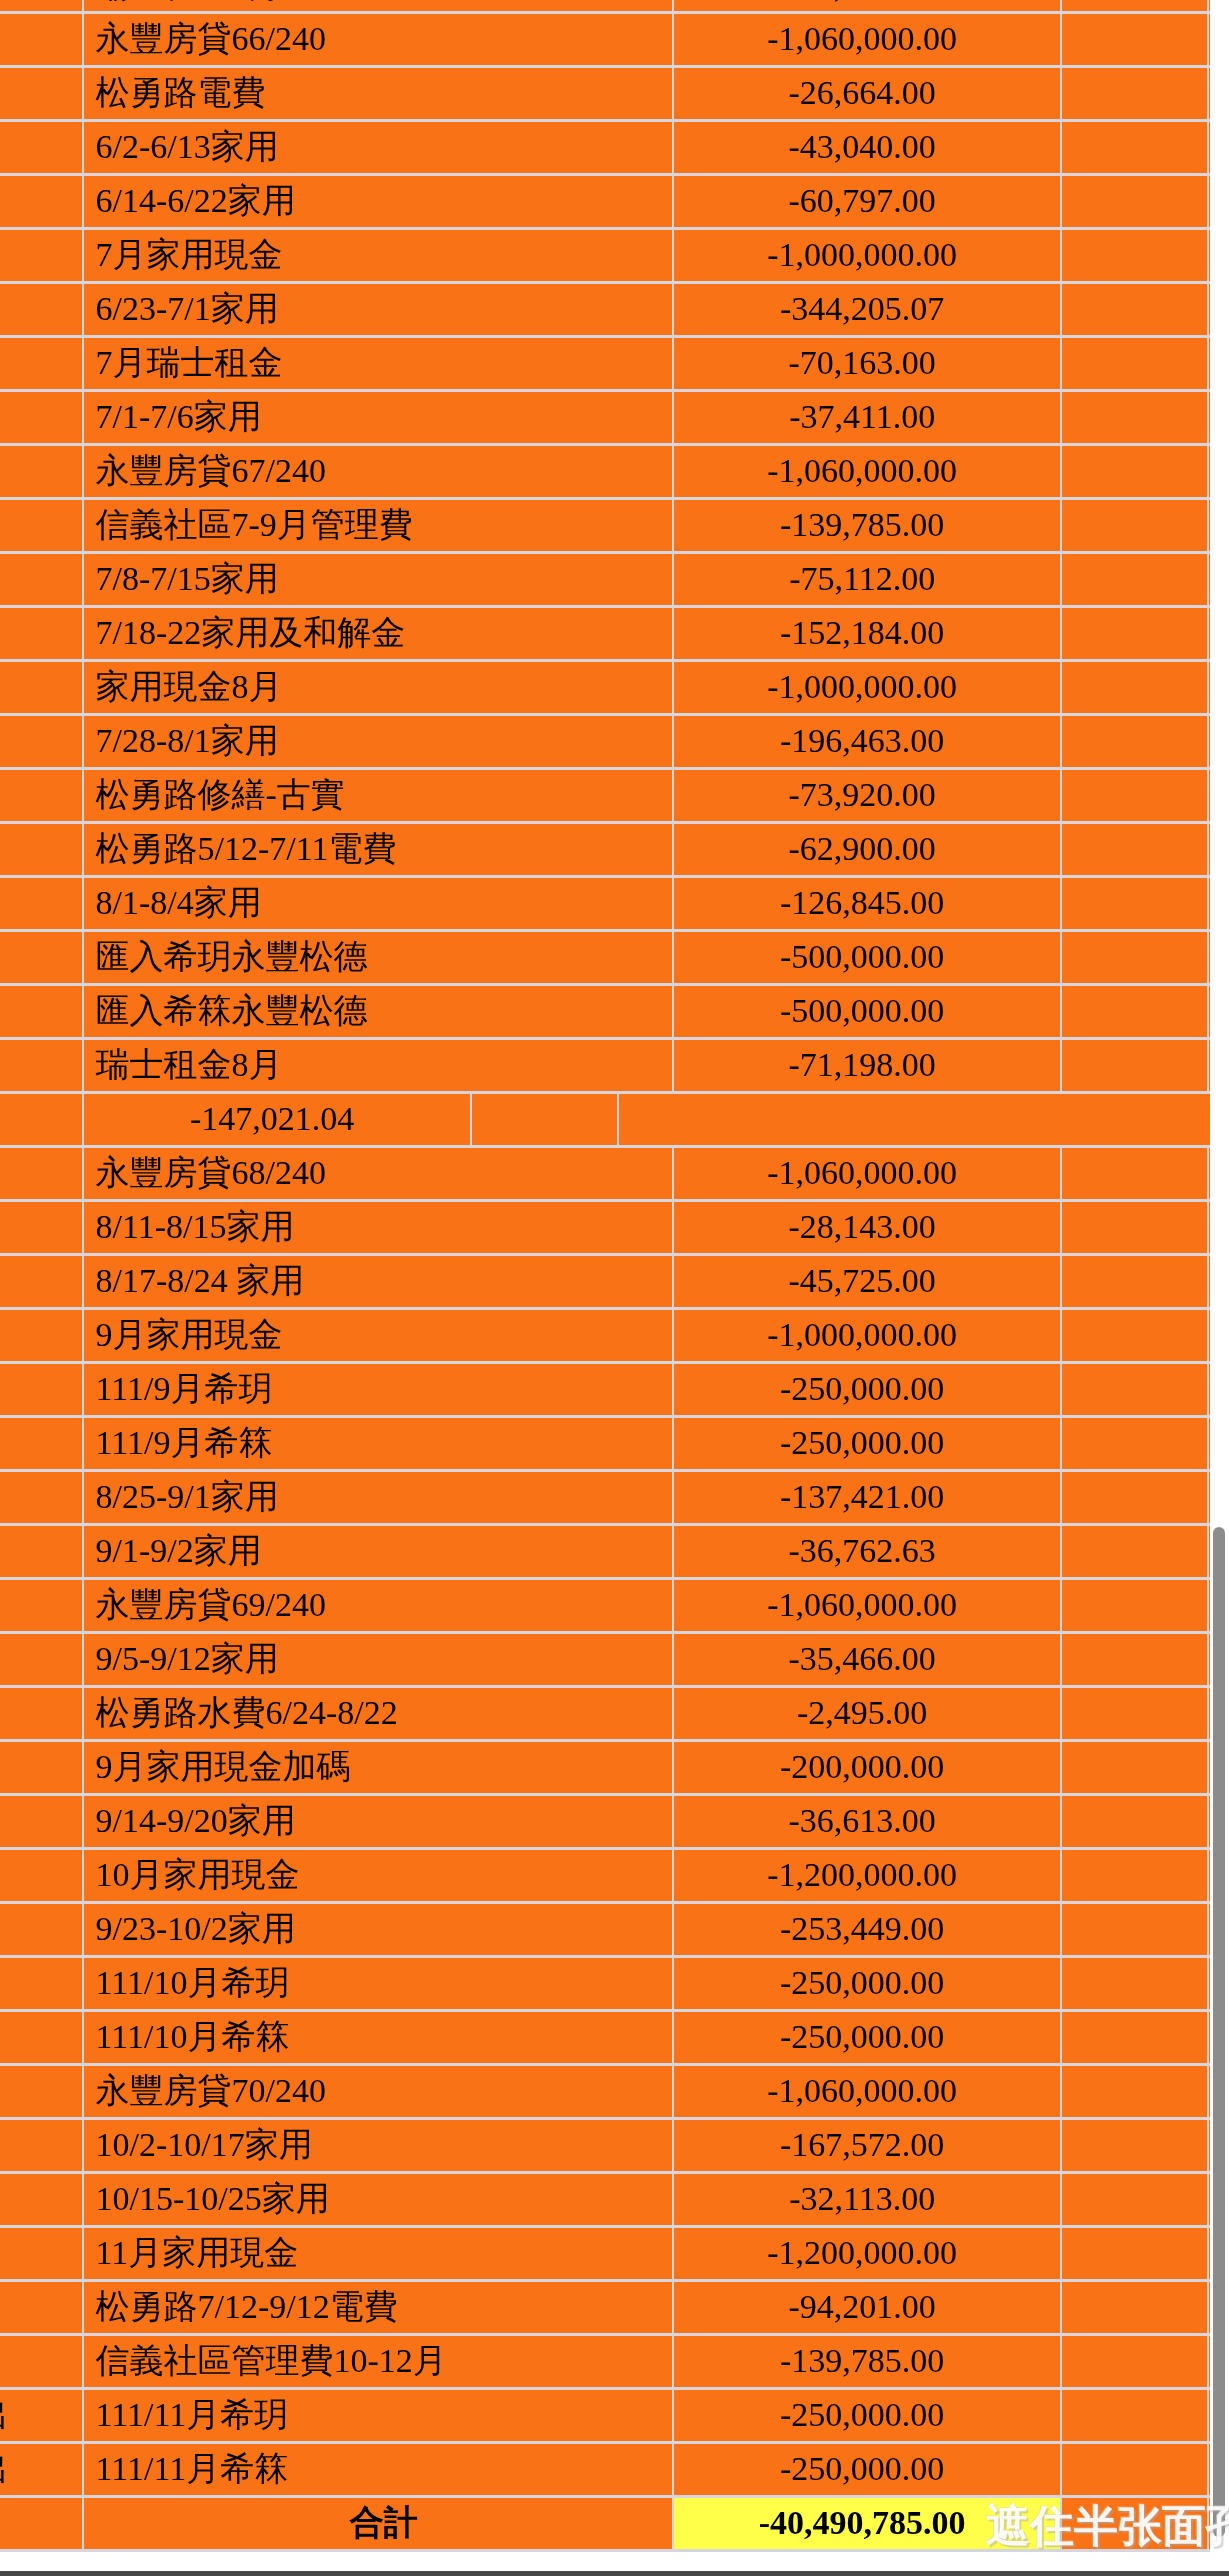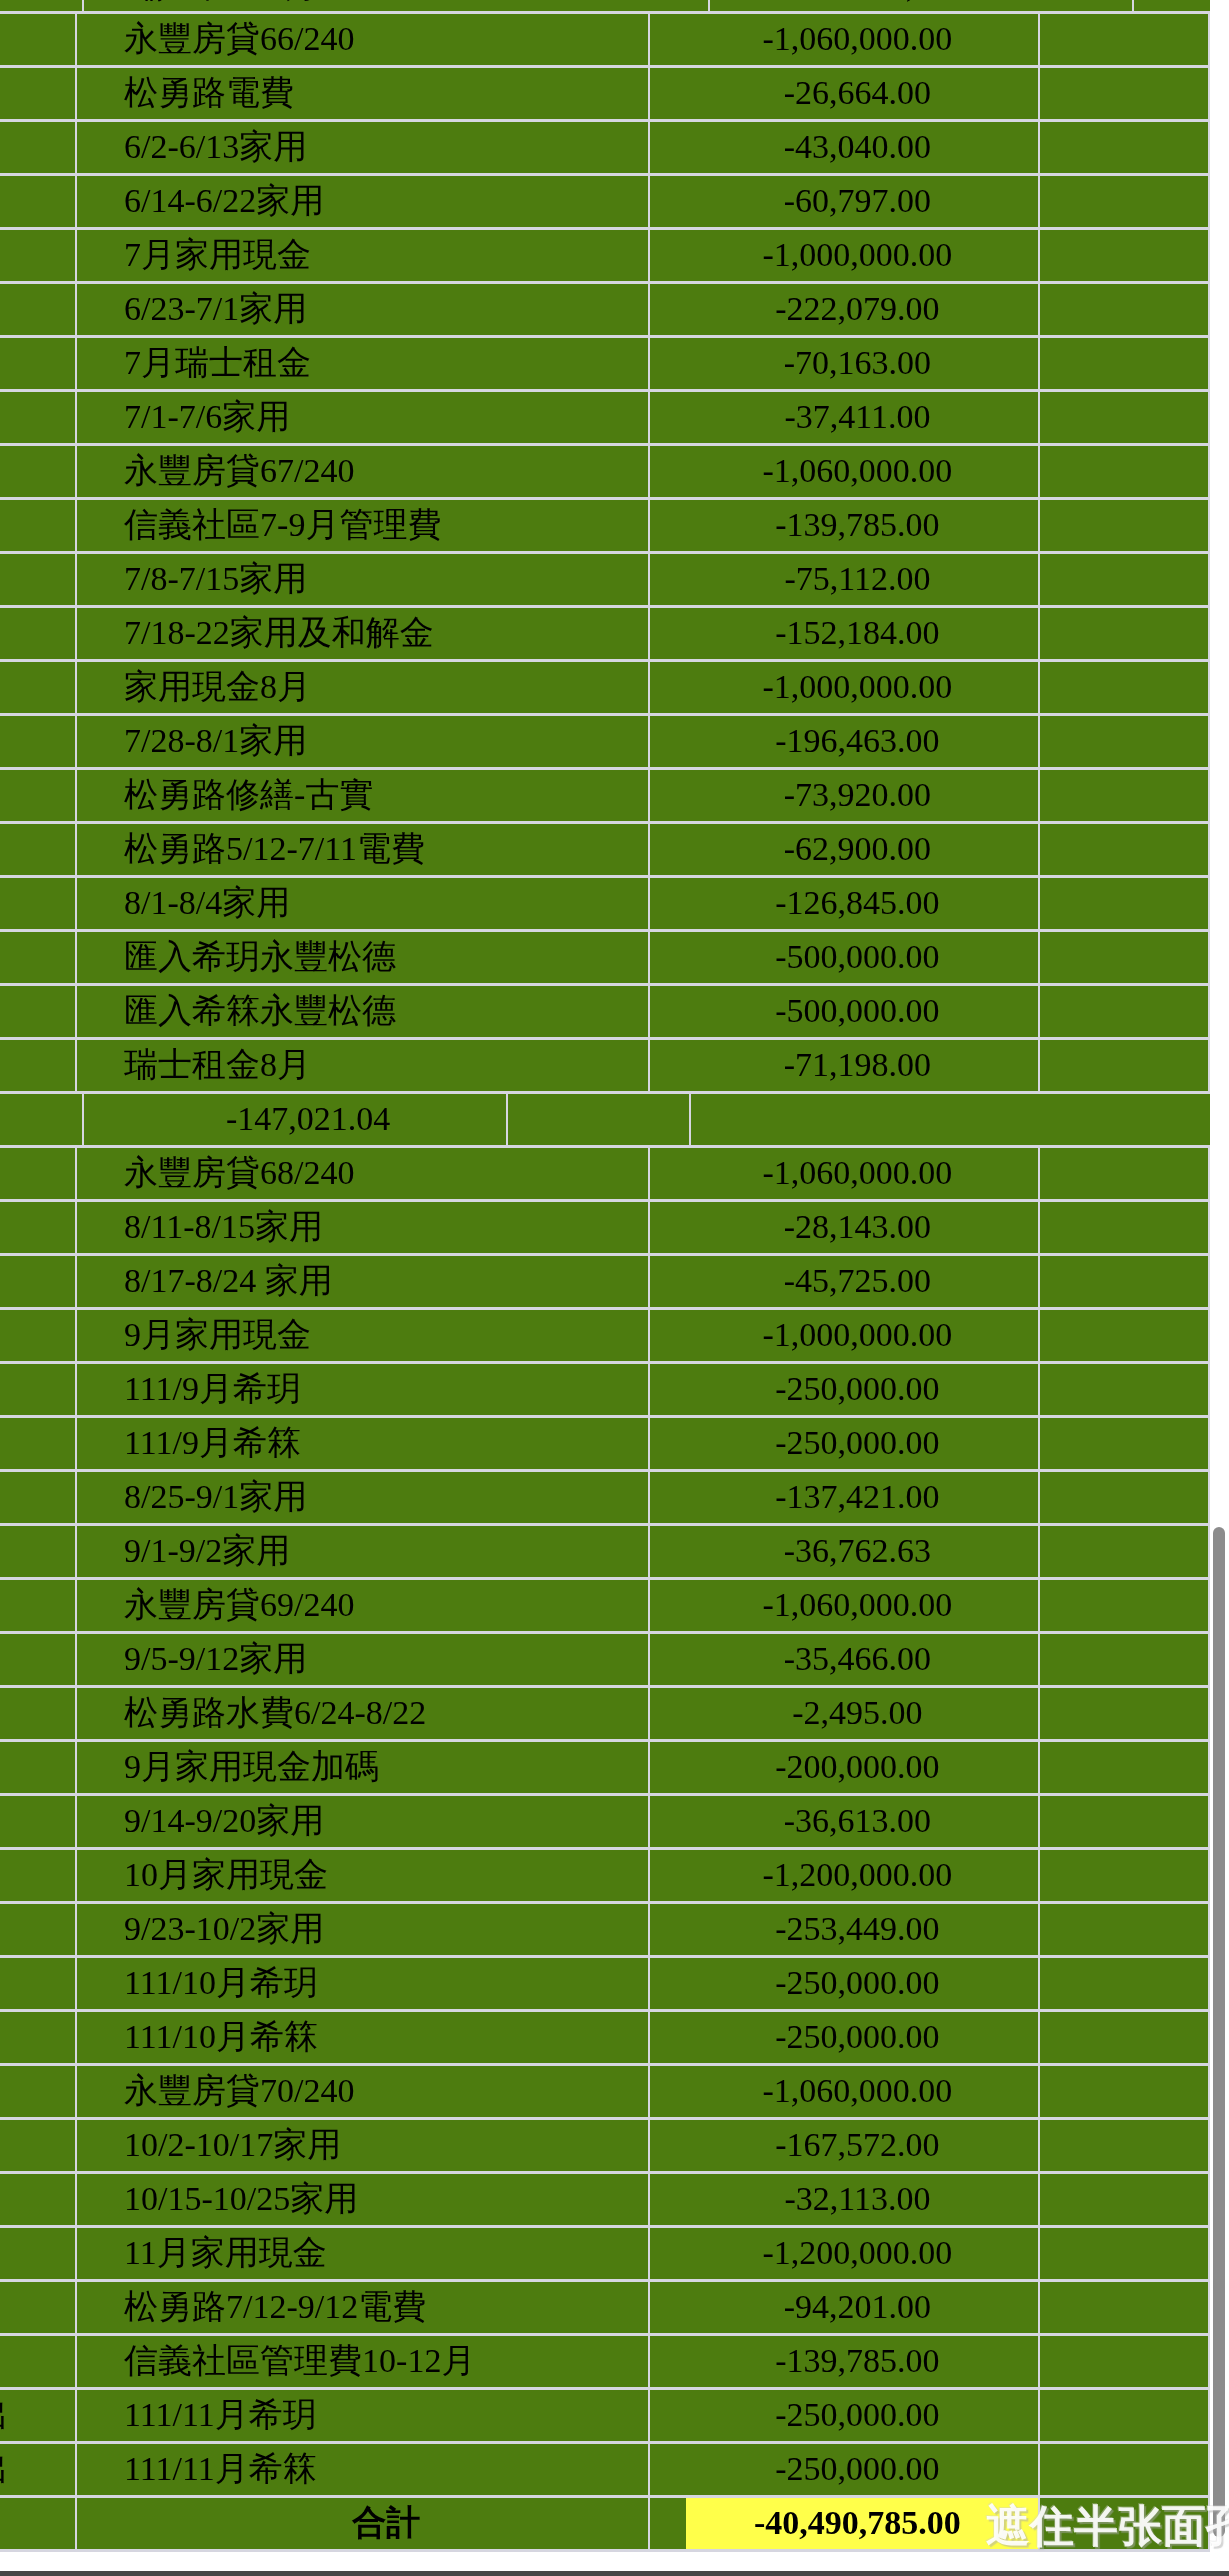--- a/index.html
+++ b/index.html
@@ -9,22 +9,21 @@
     overflow:hidden;
     background:#ffffff;
     font-family:"Liberation Serif","DejaVu Serif",serif;
   }
   .table{position:absolute;left:0;top:0;width:1210px;}
   .row{
     display:flex;
     height:54px;
     box-sizing:border-box;
     border-bottom:3.8px solid var(--grid,#d8d8e2);
-    background:#4d7c0f;
-    gap:36px;
+    background:#f97316;
   }
   .row.clip-wrap{height:14.3px;overflow:hidden;border-bottom:3.8px solid var(--grid,#d8d8e2);}
   .row.clip-wrap .row{margin-top:-39px;border-bottom:none;}
   .cell{
     box-sizing:border-box;
     border-right:2.9px solid var(--grid,#d2d2de);
     line-height:50px;
     white-space:nowrap;
     overflow:visible;
     font-size:34px;
@@ -111,21 +110,21 @@
         </div>
         <div class="row">
           <div class="cell c-left"></div>
           <div class="cell c-desc"><span>7月家用現金</span></div>
           <div class="cell c-amt"><span>-1,000,000.00</span></div>
           <div class="cell c-extra"></div>
         </div>
         <div class="row">
           <div class="cell c-left"></div>
           <div class="cell c-desc"><span>6/23-7/1家用</span></div>
-          <div class="cell c-amt"><span>-222,079.00</span></div>
+          <div class="cell c-amt"><span>-344,205.07</span></div>
           <div class="cell c-extra"></div>
         </div>
         <div class="row">
           <div class="cell c-left"></div>
           <div class="cell c-desc"><span>7月瑞士租金</span></div>
           <div class="cell c-amt"><span>-70,163.00</span></div>
           <div class="cell c-extra"></div>
         </div>
         <div class="row">
           <div class="cell c-left"></div>

